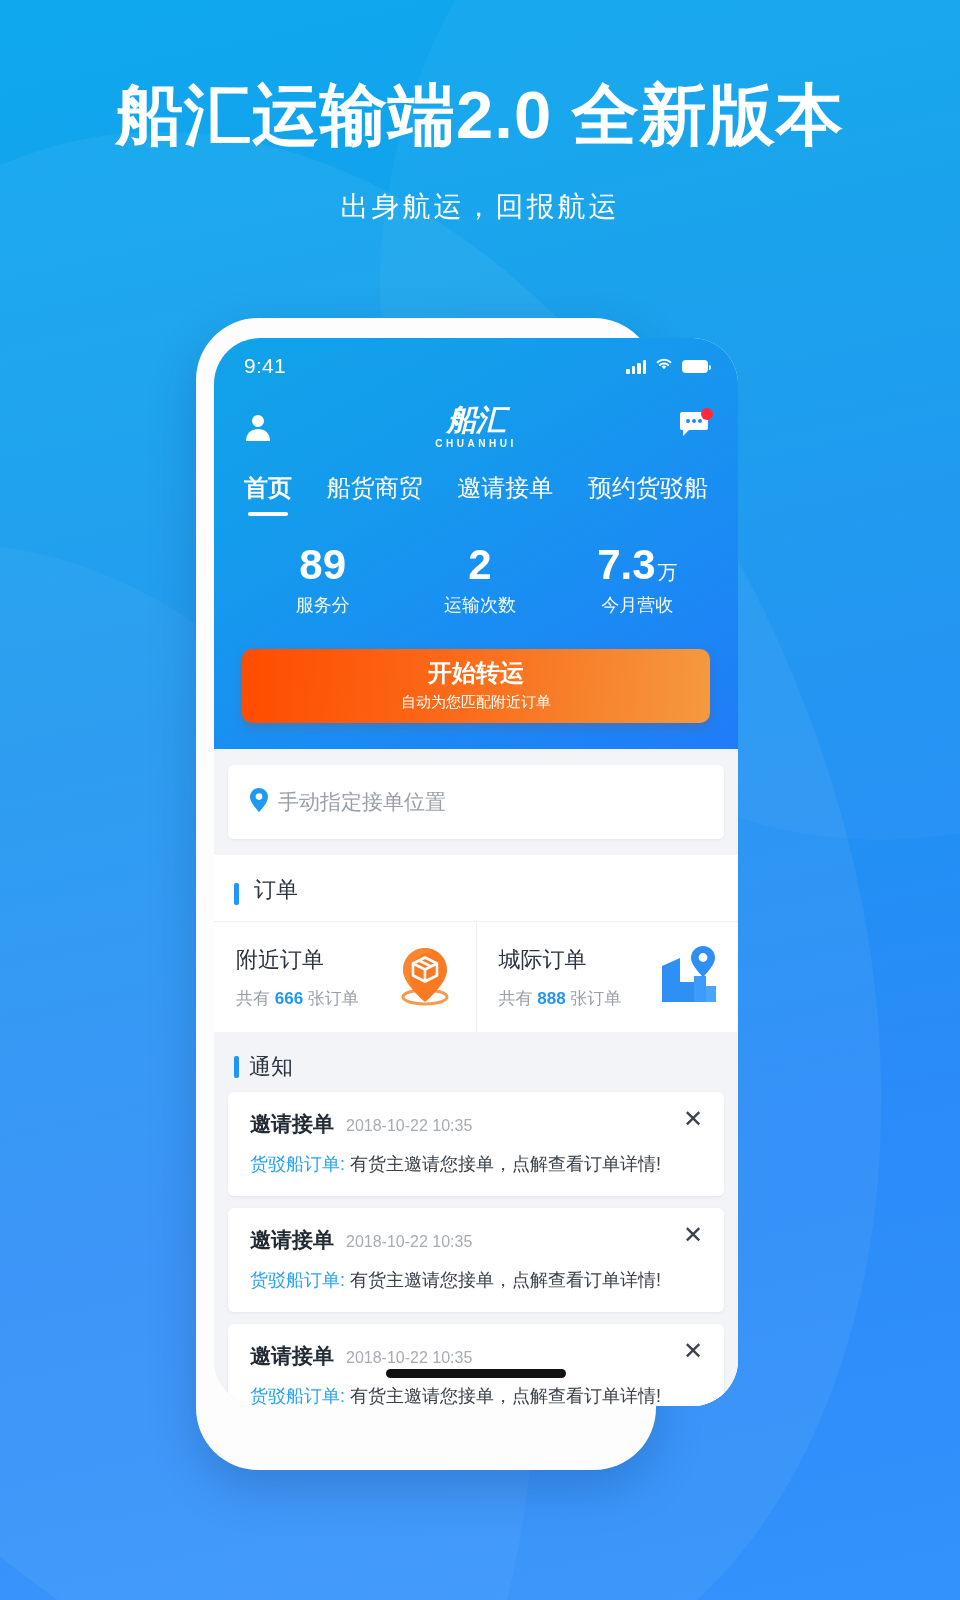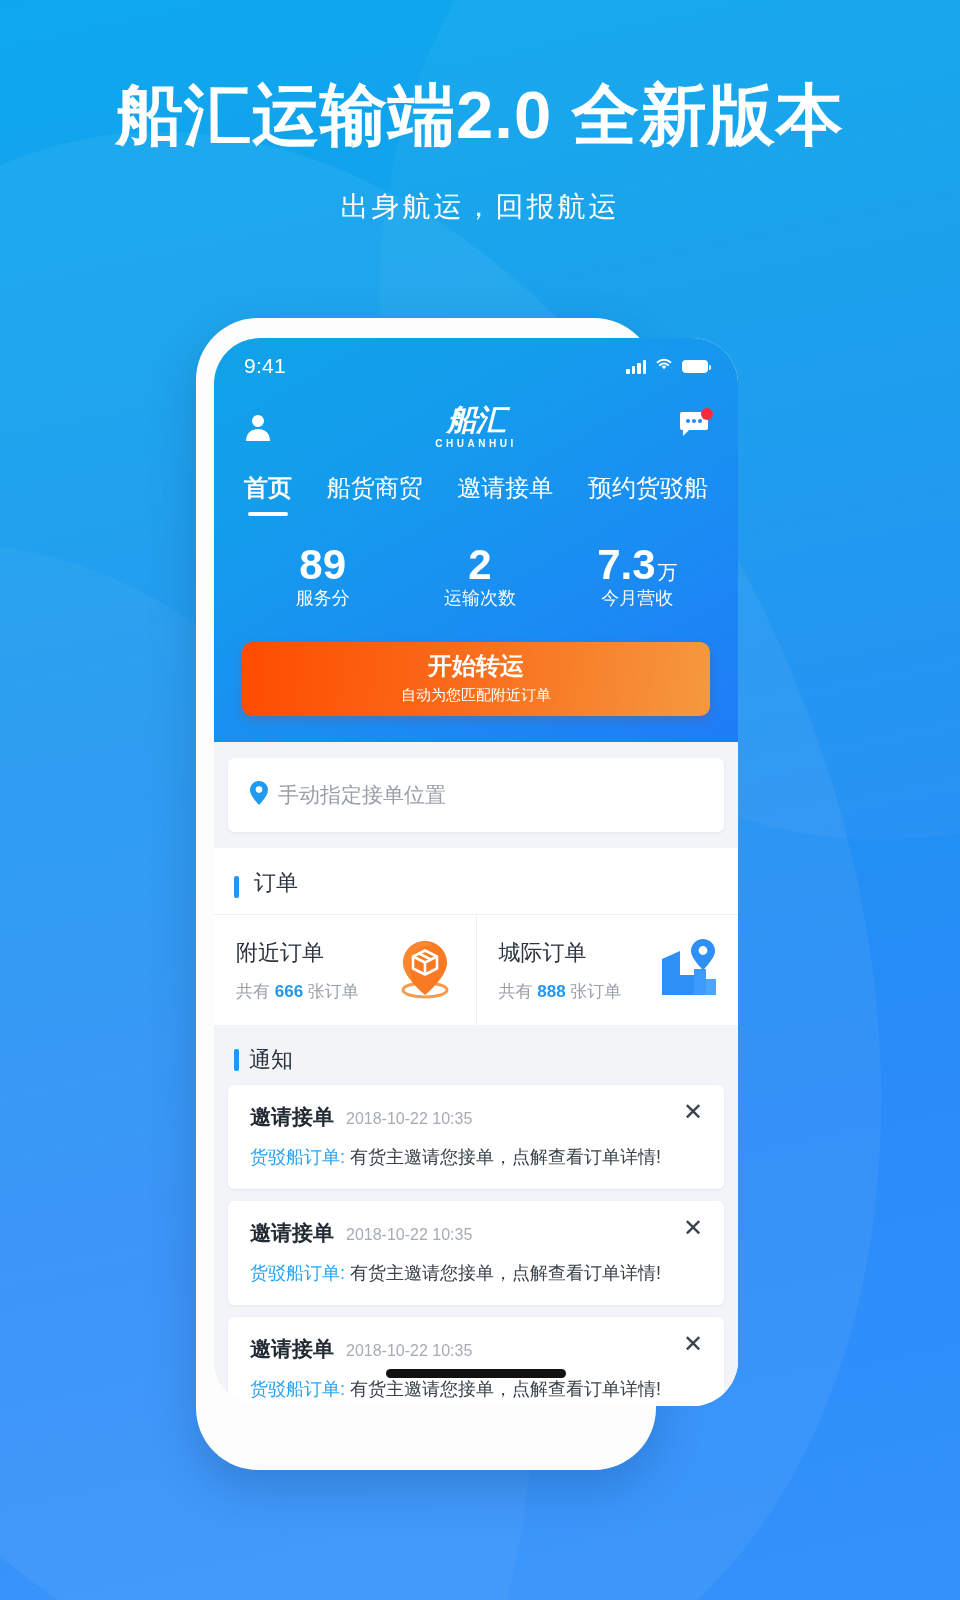--- a/index.html
+++ b/index.html
@@ -151,21 +151,21 @@
     content:''; position:absolute; left:50%; transform: translateX(-50%);
     bottom: 2px; width: 40px; height: 4px; background:#fff; border-radius:2px;
   }
 
   .stats {
     display: flex; padding: 26px 22px 0 30px;
   }
   .stat { flex:1; text-align:center; color:#fff; }
   .stat-num { font-size: 42px; font-weight: 600; line-height: 1; }
   .stat-num .unit { font-size: 20px; font-weight: 500; margin-left: 2px; }
-  .stat-label { font-size: 18px; margin-top: 0; opacity: .96; }
+  .stat-label { font-size: 18px; margin-top: 7px; opacity: .96; }
 
   .cta {
     margin: 32px 28px 0 28px;
     height: 74px;
     border-radius: 10px;
     background: linear-gradient(95deg, #FF4C00 0%, #FA6A19 45%, #F5993F 100%);
     color:#fff;
     display:flex; flex-direction:column; align-items:center; justify-content:center;
     box-shadow: 0 4px 10px rgba(180,60,0,.22);
   }

